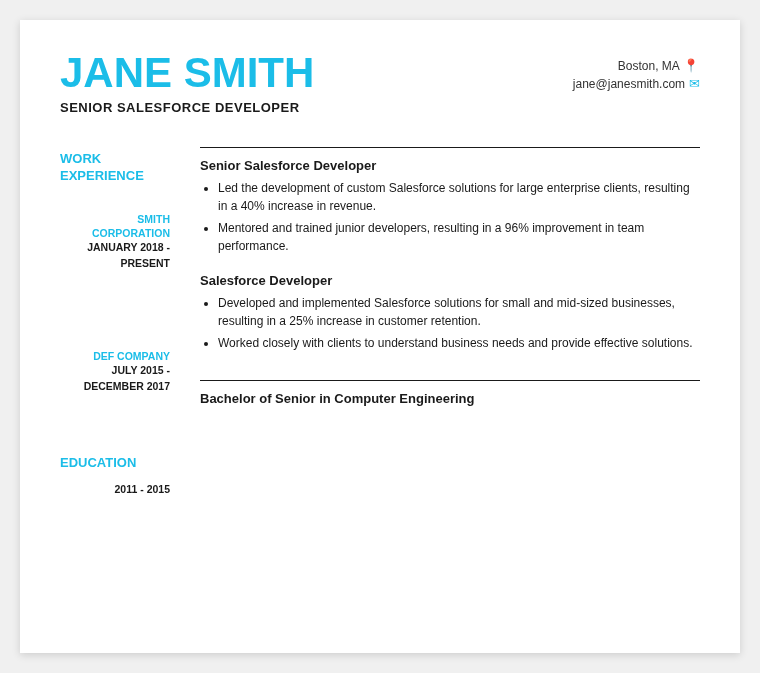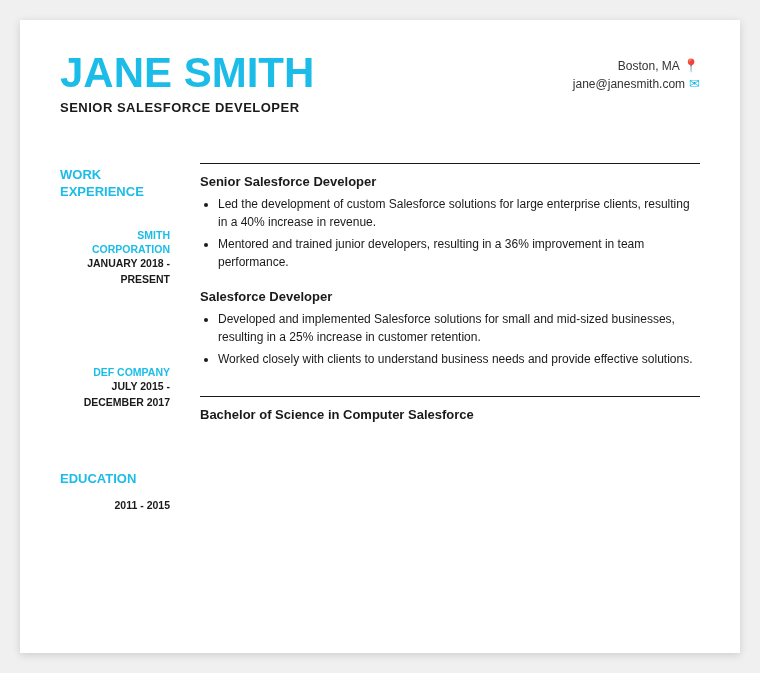--- a/index.html
+++ b/index.html
@@ -1,15 +1,15 @@
 <!DOCTYPE html>
 <html><head>
   <meta charset="utf-8">
   <style>
-    * { margin: 0; padding: 0; box-sizing: border-box; gap: 16px; }
+    * { margin: 0; padding: 0; box-sizing: border-box; }
     body {
       font-family: Arial, sans-serif;
       background: #f0f0f0;
       display: flex;
       justify-content: center;
       align-items: flex-start;
       min-height: 673px;
       padding: 20px;
     }
     .resume-container {
@@ -192,32 +192,32 @@
     </div>
 
     <div class="right-col">
 
       <hr class="divider" style="margin-top: 18px; margin-bottom: 10px;">
 
       <div class="experience-block">
         <div class="job-title">Senior Salesforce Developer</div>
         <ul class="bullet-list">
           <li>Led the development of custom Salesforce solutions for large enterprise clients, resulting in a 40% increase in revenue.</li>
-          <li>Mentored and trained junior developers, resulting in a 36% improvement in team performance.</li>
+          <li>Mentored and trained junior developers, resulting in a 96% improvement in team performance.</li>
         </ul>
       </div>
 
       <div class="experience-block" style="margin-top: 0;">
         <div class="job-title">Salesforce Developer</div>
         <ul class="bullet-list">
           <li>Developed and implemented Salesforce solutions for small and mid-sized businesses, resulting in a 25% increase in customer retention.</li>
           <li>Worked closely with clients to understand business needs and provide effective solutions.</li>
         </ul>
       </div>
 
       <hr class="divider" style="margin-top: 28px; margin-bottom: 10px;">
 
       <div class="education-block">
-        <div class="edu-degree">Bachelor of Science in Computer Salesforce</div>
+        <div class="edu-degree">Bachelor of Senior in Computer Engineering</div>
       </div>
     </div>
   </div>
 </div>
 
 </body></html>

